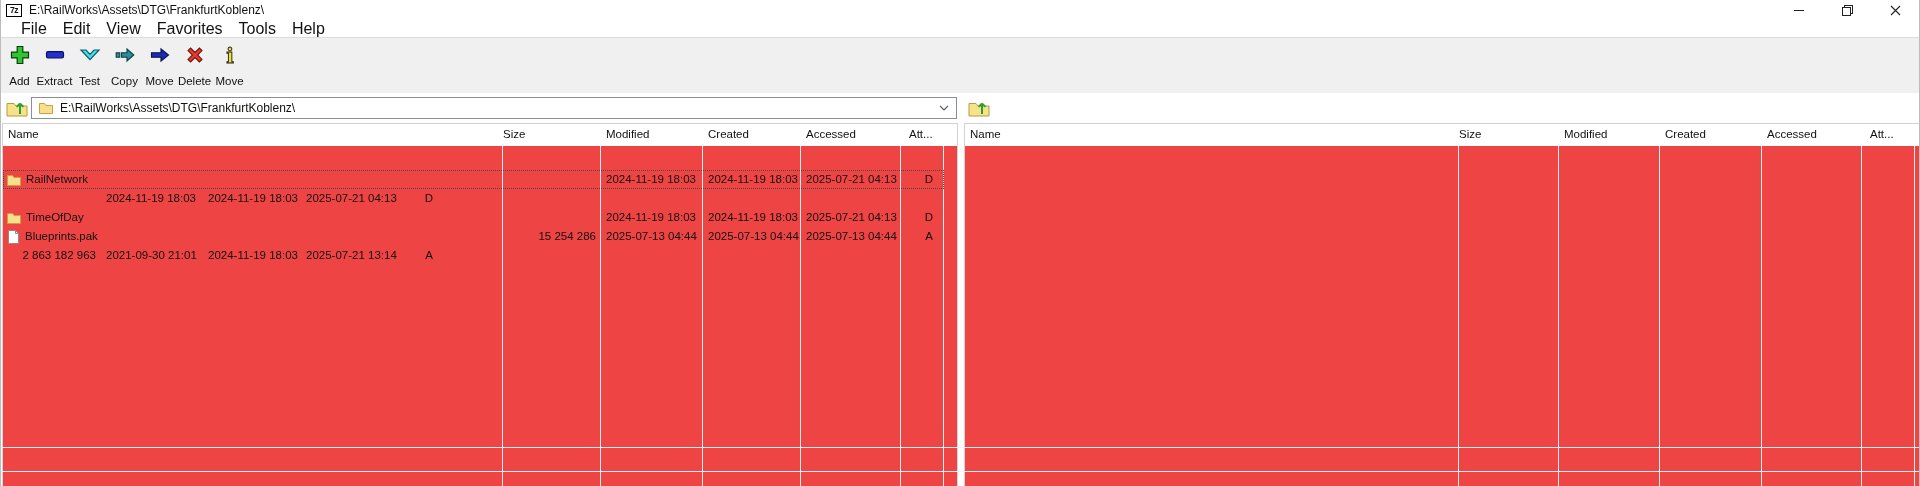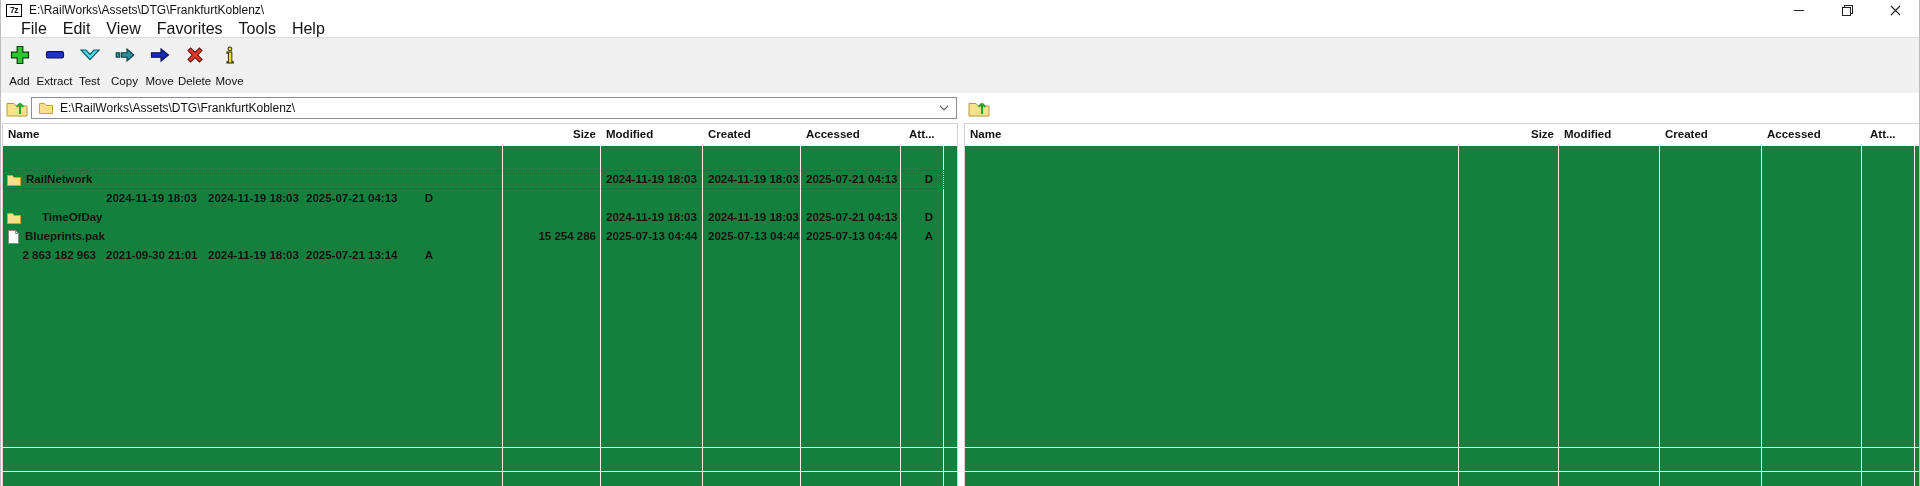--- a/index.html
+++ b/index.html
@@ -27,26 +27,26 @@
   .address-row { position:absolute; top:93px; left:0; right:0; height:30px; background:#fff; }
   .addr-group { position:absolute; top:3px; display:flex; align-items:center; }
   .addr-group.left { left:2px; width:954px; }
   .addr-group.right { left:964px; width:954px; }
   .up-btn { width:28px; height:24px; display:flex; align-items:center; justify-content:center; background:transparent; border:none; }
   .combobox { flex:1; height:22px; border:1px solid #898f94; background:#fff; display:flex; align-items:center; padding:0 7px; font-size:12px; }
   .combo-text { margin-left:7px; white-space:nowrap; overflow:hidden; }
   .combo-chevron { margin-left:auto; display:flex; align-items:center; }
   
   .panes { position:absolute; top:123px; left:0; right:0; bottom:0; }
-  .pane { position:absolute; top:0; bottom:0; background:#15803d; border:1px solid #d2d2d5; border-bottom:none; overflow:hidden;font-weight:bold; }
+  .pane { position:absolute; top:0; bottom:0; background:#ef4444; border:1px solid #d2d2d5; border-bottom:none; overflow:hidden; }
   .pane.left  { left:1px;   width:956px; }
   .pane.right { left:963px; width:956px; }
   .lv-header { position:relative; display:flex; height:22px; line-height:21px; font-size:11.5px; background:#fff; z-index:2; }
   .hcell { white-space:nowrap; overflow:hidden; padding-left:5px; }
-  .hcell.c1 { text-align:right; padding-right:5px; padding-left:0; }
+  .hcell.c1 { padding-right:5px; padding-left:0; }
   .hcell.c5 { padding-left:8px; }
   .lv-body { position:relative; z-index:2; }
   .lv-row { display:flex; height:19px; line-height:19px; font-size:11.5px; }
   .cell { white-space:nowrap; overflow:hidden; }
   .cell.c0 { display:flex; align-items:center; padding-left:4px; }
   .fname { margin-left:5px; }
   .cell.c1 { text-align:right; padding-right:5px; }
   .cell.c2, .cell.c3, .cell.c4 { padding-left:5px; }
   .cell.c5 { text-align:right; padding-right:11px; }
   .lv-row.focused { outline:1px dotted #4a4a4a; outline-offset:-1px; }
@@ -221,21 +221,21 @@
             <div class="cell c5" style="width: 43px;">D</div>
           </div>
           <div class="lv-row" style="width: 941px;">
             <div class="cell c1" style="width: 98px;"></div>
             <div class="cell c2" style="width: 102px;">2024-11-19 18:03</div>
             <div class="cell c3" style="width: 98px;">2024-11-19 18:03</div>
             <div class="cell c4" style="width: 100px;">2025-07-21 04:13</div>
             <div class="cell c5" style="width: 43px;">D</div>
           </div>
           <div class="lv-row" style="width: 941px;">
-            <div class="cell c0" style="width: 500px; gap: 16px;">
+            <div class="cell c0" style="width: 500px;">
               <span class="icn">
                 <svg width="14" height="12" viewBox="0 0 14 12">
                   <path d="M0.5 1.5 L5.5 1.5 L7 3.5 L13.5 3.5 L13.5 11.5 L0.5 11.5 Z" fill="#f7df8e" stroke="#c7a23d"></path>
                 </svg>
               </span>
               <span class="fname">TimeOfDay</span>
             </div>
             <div class="cell c1" style="width: 98px;"></div>
             <div class="cell c2" style="width: 102px;">2024-11-19 18:03</div>
             <div class="cell c3" style="width: 98px;">2024-11-19 18:03</div>

